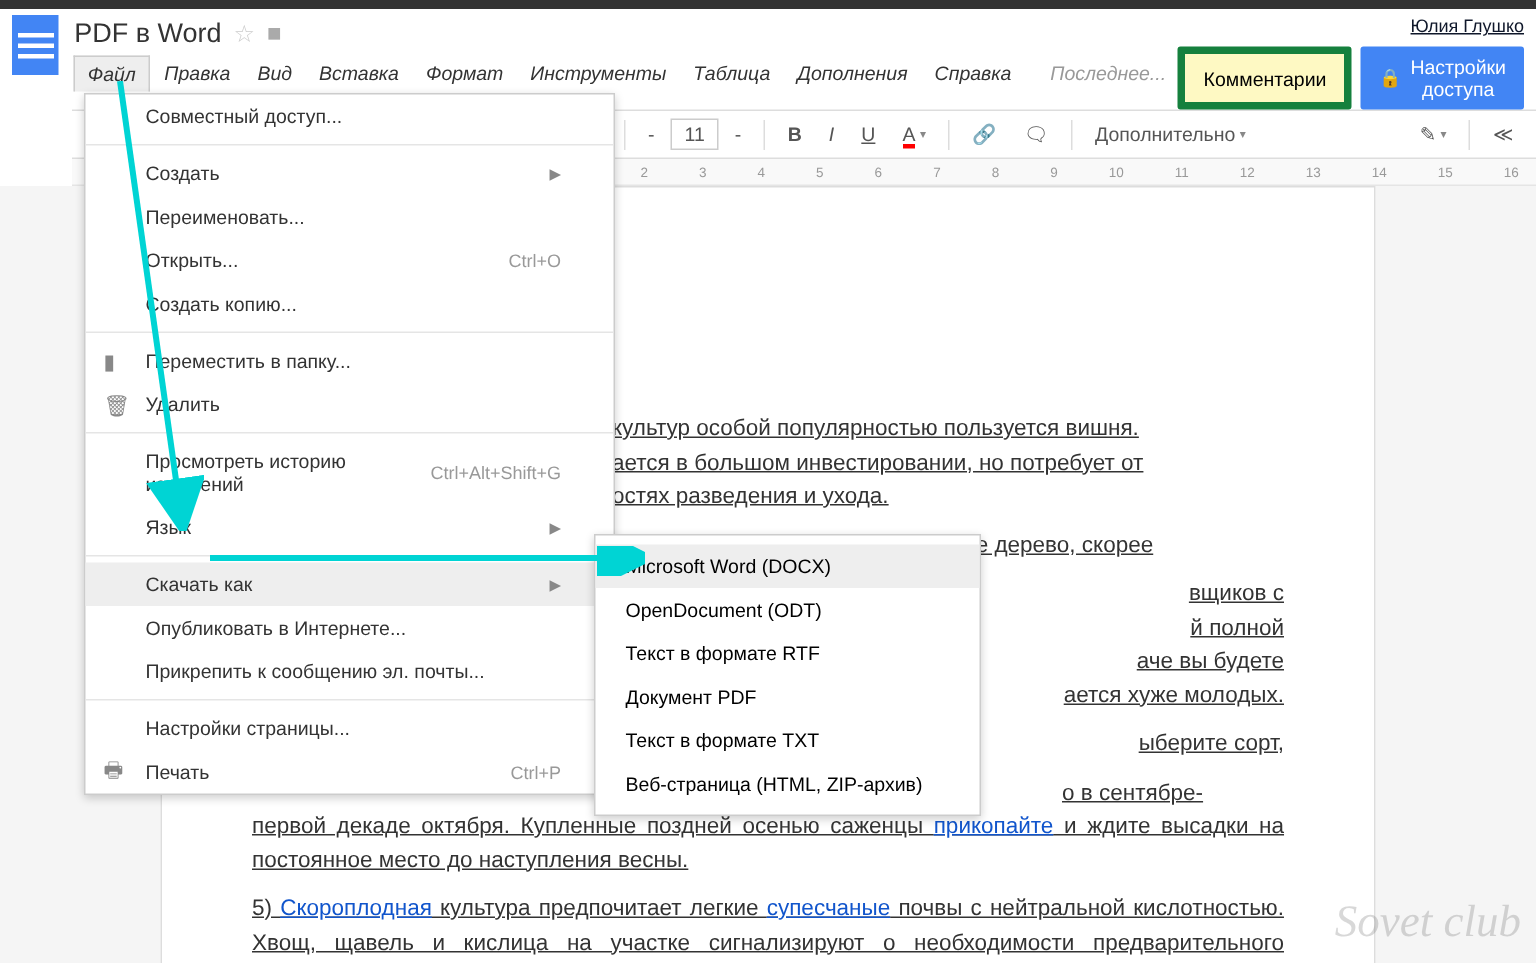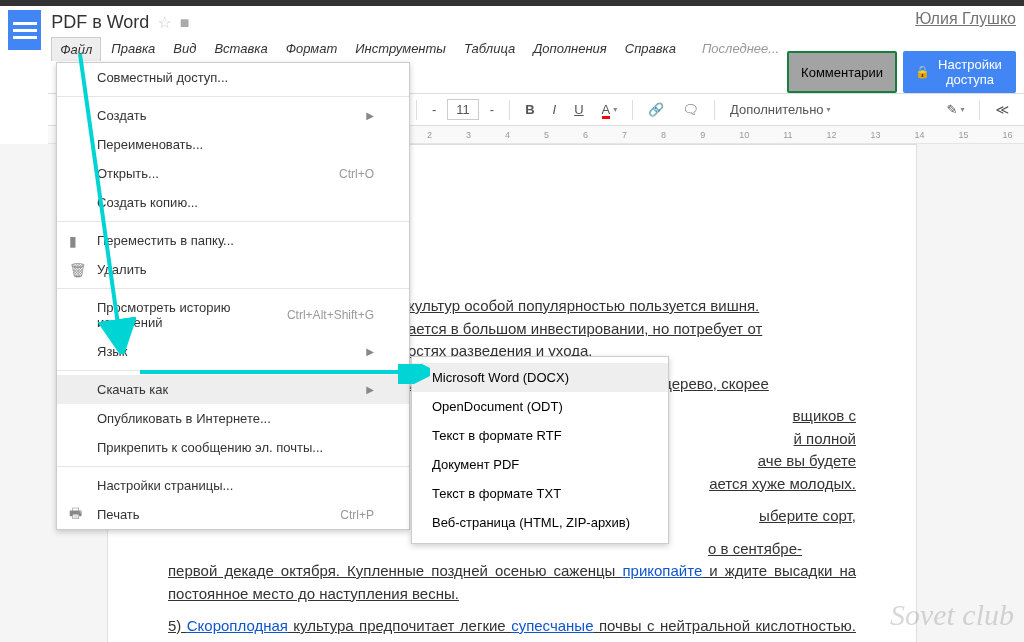--- a/index.html
+++ b/index.html
@@ -16,22 +16,22 @@
 .doc-title { font-size: 18px; color: #333; }
 .star-icon { color: #ccc; font-size: 16px; }
 .folder-icon { color: #aaa; font-size: 16px; }
 
 .menu-bar { display: flex; gap: 2px; padding: 2px 0; font-size: 13px; color: #333; font-style: italic; }
 .menu-item { padding: 4px 8px; cursor: pointer; }
 .menu-item.active { background: #eee; border: 1px solid #ccc; border-bottom: none; }
 .recent { color: #999; margin-left: 8px; }
 
 .header-right { display: flex; align-items: center; gap: 6px; }
-.user-link { color: #737373; font-size: 16px; text-decoration: underline; margin-bottom: 19px; }
-.comment-btn { background: #a3a3a3; border: 2px solid #15803d; padding: 6px 12px; font-size: 13px; border-radius: 2px; }
+.user-link { color: #0f172a; font-size: 12px; text-decoration: underline; margin-bottom: 3px; }
+.comment-btn { background: #fef9c3; border: 5px solid #15803d; padding: 6px 12px; font-size: 13px; border-radius: 2px; }
 .share-btn { background: #4285f4; color: white; border: none; padding: 6px 12px; font-size: 13px; border-radius: 2px; display: flex; gap: 6px; align-items: center; }
 .lock { font-size: 12px; }
 
 .toolbar { border-top: 1px solid #ddd; border-bottom: 1px solid #ddd; display: flex; align-items: center; padding: 4px 8px; gap: 4px; font-size: 13px; color: #555; margin-left: 48px; }
 .tb-sep { width: 1px; height: 20px; background: #ddd; margin: 0 4px; }
 .tb-item { padding: 3px 6px; border: 1px solid transparent; display: flex; align-items: center; gap: 3px; }
 .tb-font-size { border: 1px solid #ccc; padding: 2px 8px; }
 .caret { font-size: 8px; color: #888; }
 .bold { font-weight: bold; }
 .italic { font-style: italic; }
@@ -49,21 +49,21 @@
 .justified { text-align: justify; }
 
 .file-menu { position: absolute; top: 62px; left: 56px; width: 354px; background: white; border: 1px solid #ccc; box-shadow: 0 2px 6px rgba(0,0,0,0.2); z-index: 100; font-size: 13px; }
 .file-menu-item { padding: 7px 35px 7px 40px; display: flex; justify-content: space-between; align-items: center; color: #333; cursor: pointer; position: relative; }
 .file-menu-item.highlight { background: #eee; }
 .menu-sep { height: 1px; background: #e5e5e5; margin: 4px 0; }
 .shortcut { color: #999; font-size: 12px; }
 .submenu-arrow { color: #888; font-size: 10px; }
 .menu-icon { position: absolute; left: 12px; color: #888; font-size: 14px; }
 
-.submenu { position: absolute; top: 356px; left: 411px; width: 258px; background: white; border: 1px solid #ccc; box-shadow: 0 2px 6px rgba(0,0,0,0.2); z-index: 110; font-size: 13px; padding: 6px 0; }
+.submenu { position: absolute; top: 356px; left: 396px; width: 258px; background: white; border: 1px solid #ccc; box-shadow: 0 2px 6px rgba(0,0,0,0.2); z-index: 110; font-size: 13px; padding: 6px 0; }
 .submenu-item { padding: 7px 20px; cursor: pointer; }
 .submenu-item.highlight { background: #eee; }
 
 .arrow1 { position: absolute; top: 54px; left: 76px; z-index: 200; pointer-events: none; }
 .arrow2 { position: absolute; top: 364px; left: 140px; z-index: 200; pointer-events: none; }
 
 .watermark { position: absolute; bottom: 10px; right: 10px; opacity: 0.25; font-family: Georgia, serif; font-style: italic; font-size: 30px; color: #666; }
 </style>
 </head>
 <body>

